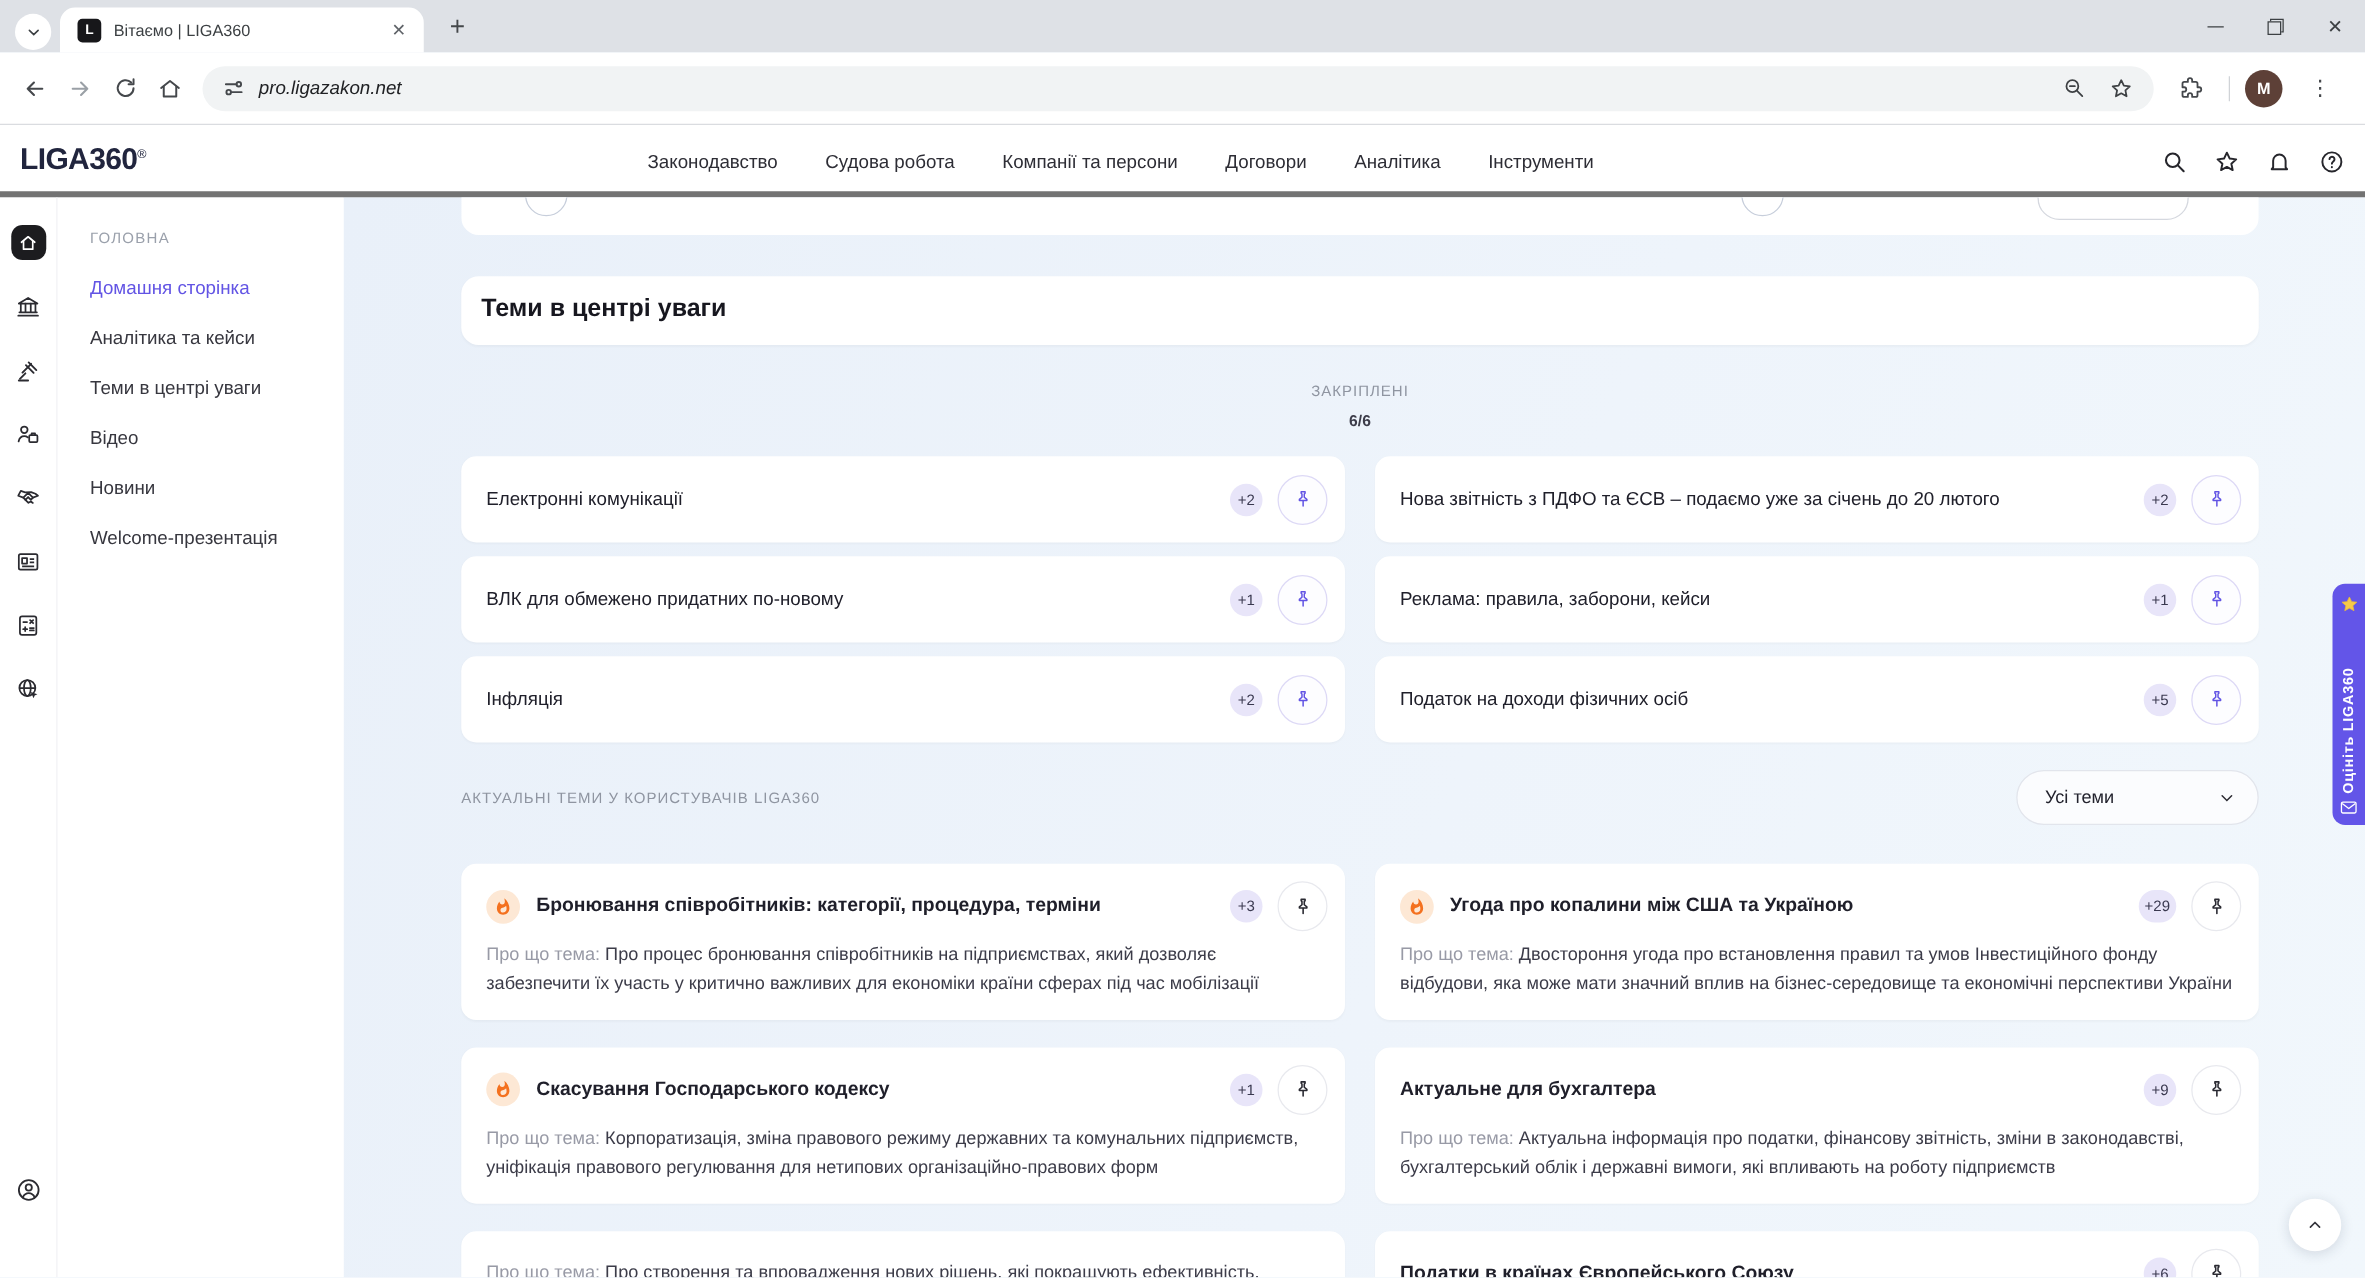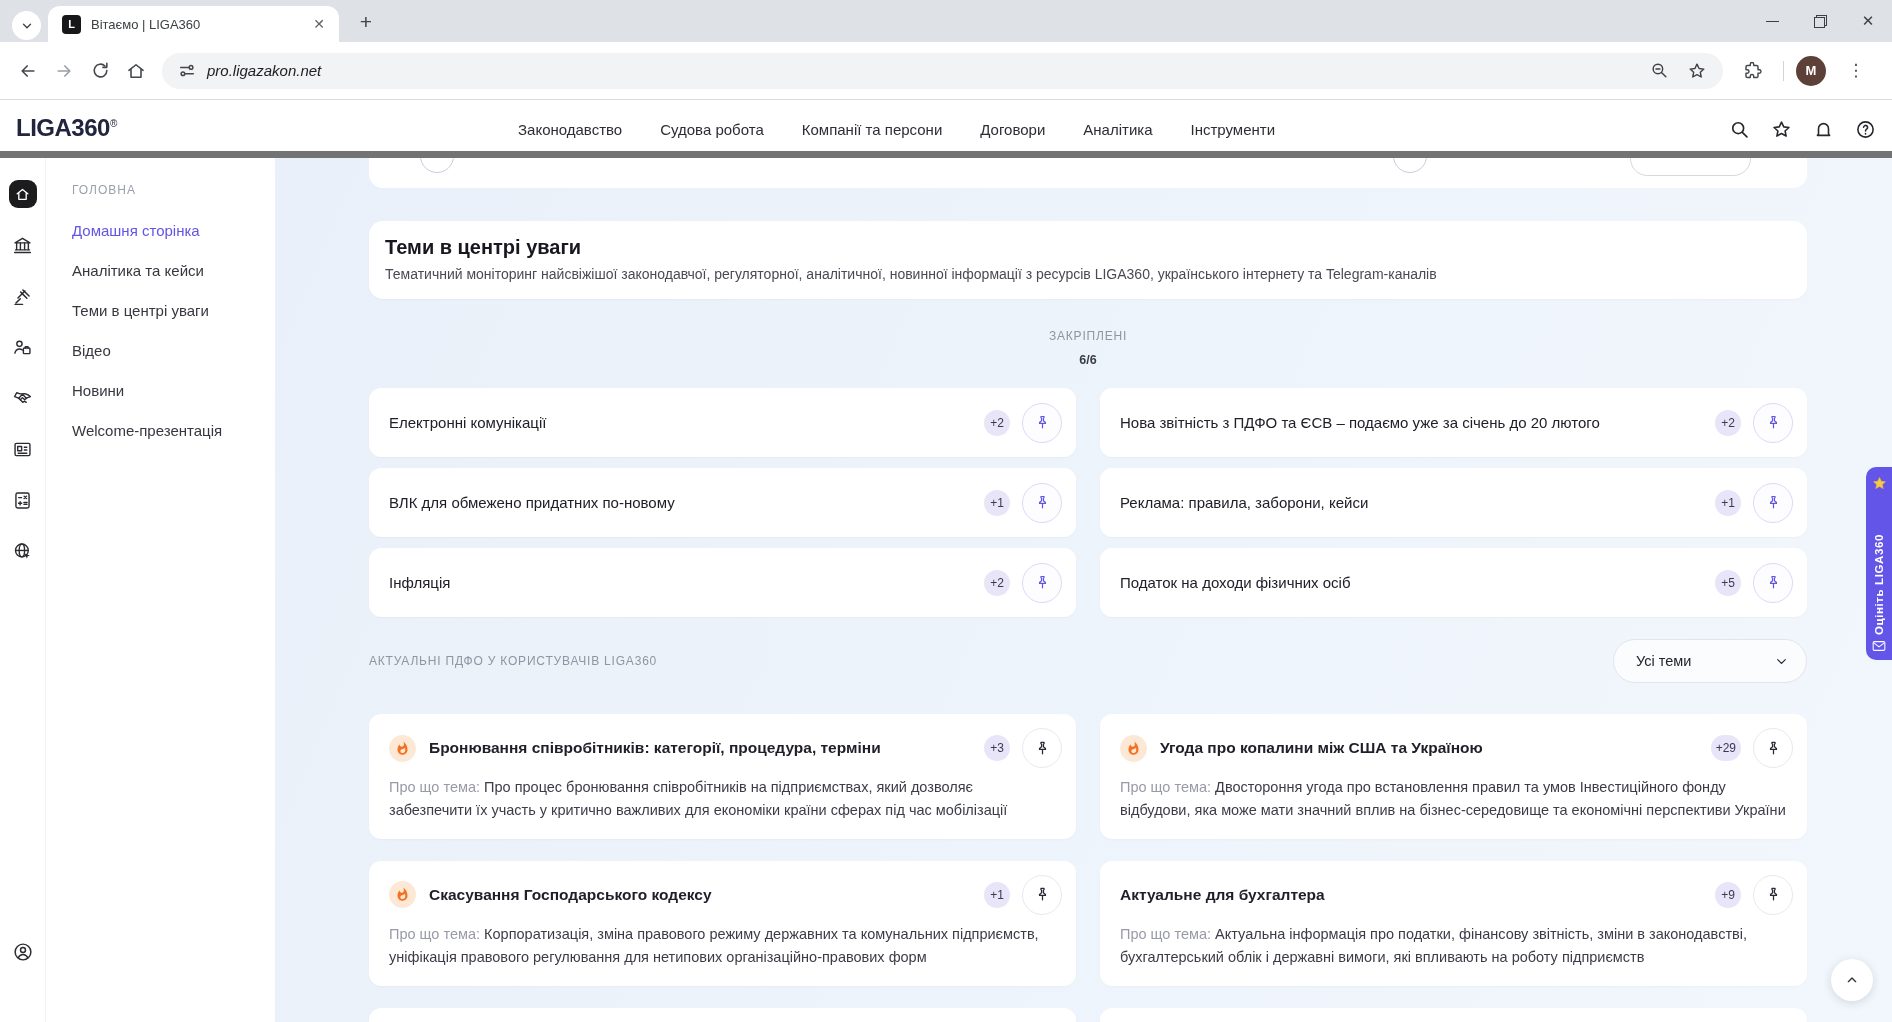--- a/index.html
+++ b/index.html
@@ -37,21 +37,21 @@
   .url-text { font-size:15px; color:#202124; margin-left:11px;font-style:italic; }
   .url-right { margin-left:auto; display:flex; gap:18px; color:#44474b; align-items:center; }
   .chrome-right { display:flex; align-items:center; gap:12px; padding-right:8px; }
   .vdivider { width:1px; height:20px; background:#d0d3d7; }
   .avatar { width:30px; height:30px; border-radius:50%; background:#5d4037; color:#fff; font-size:13px;
     font-weight:700; display:flex; align-items:center; justify-content:center; }
   .dots { font-size:17px; color:#45484c; letter-spacing:0; width:20px; text-align:center; }
 
   
   .site-header { position:absolute; left:0; top:100px; width:100%; height:58px; background:#fff;
-    border-bottom:7px solid #737373; }
+    border-bottom:5px solid #737373; }
   .logo { position:absolute; left:16px; top:14px; font-size:24px; font-weight:800; color:#21253e; letter-spacing:-0.5px; }
   .logo sup { font-size:10px; font-weight:400; }
   #main-nav { position:absolute; left:518px; top:0; height:58px; display:flex; align-items:center; gap:38px; }
   .nav-item { font-size:15px; color:#2d2d35; white-space:nowrap; cursor:default; }
   .header-icons { position:absolute; right:16px; top:0; height:58px; display:flex; align-items:center; gap:21px; color:#26262c; }
 
   
   .app { position:absolute; left:0; top:158px; width:100%; height:864px; display:flex; }
   .sidebar { width:275px; min-width:275px; background:#fff; position:relative; display:flex; }
   .icon-rail { width:46px; padding-top:22px; display:flex; flex-direction:column; align-items:center; gap:23px;
@@ -344,21 +344,20 @@
 
         <div class="strip">
           <div class="strip-card"></div>
           <div class="strip-circle sc1"></div>
           <div class="strip-circle sc2"></div>
           <div class="strip-pill"></div>
         </div>
 
         <div class="head-card">
           <div class="page-title">Теми в центрі уваги</div>
-          <div class="page-subtitle">Тематичний моніторинг найсвіжішої законодавчої, регуляторної, аналітичної, новинної інформації з ресурсів LIGA360, українського інтернету та Telegram-каналів</div>
         </div>
 
         <div class="pinned-label-row">
           <span class="section-label">ЗАКРІПЛЕНІ</span>
           <span class="pinned-count">6/6</span>
         </div>
 
         <div class="pinned-grid" id="pinned-grid">
   <div class="pcard">
     <span class="pcard-title">Електронні комунікації</span>
@@ -421,21 +420,21 @@
     <span class="pinbtn">
       <svg width="17" height="17" viewBox="0 0 24 24" fill="none" stroke="currentColor" stroke-width="1.7" stroke-linecap="round" stroke-linejoin="round">
                   <path d="M9.8 3.5h4.4v1.6l-.9.9v3.6l2.9 2.3v1.4H7.8v-1.4l2.9-2.3V6l-.9-.9V3.5z"></path>
                   <path d="M12 13.8v5.7"></path>
                 </svg>
     </span>
   </div>
 </div>
 
         <div class="topics-row">
-          <span class="section-label">АКТУАЛЬНІ ПДФО У КОРИСТУВАЧІВ LIGA360</span>
+          <span class="section-label">АКТУАЛЬНІ ТЕМИ У КОРИСТУВАЧІВ LIGA360</span>
           <div class="dropdown">
             <span>Усі теми</span>
             <span class="chev">
               <svg width="13" height="13" viewBox="0 0 24 24" fill="none" stroke="currentColor" stroke-width="2.2" stroke-linecap="round">
                   <path d="M5 8.5l7 7 7-7"></path>
                 </svg>
             </span>
           </div>
         </div>
 

